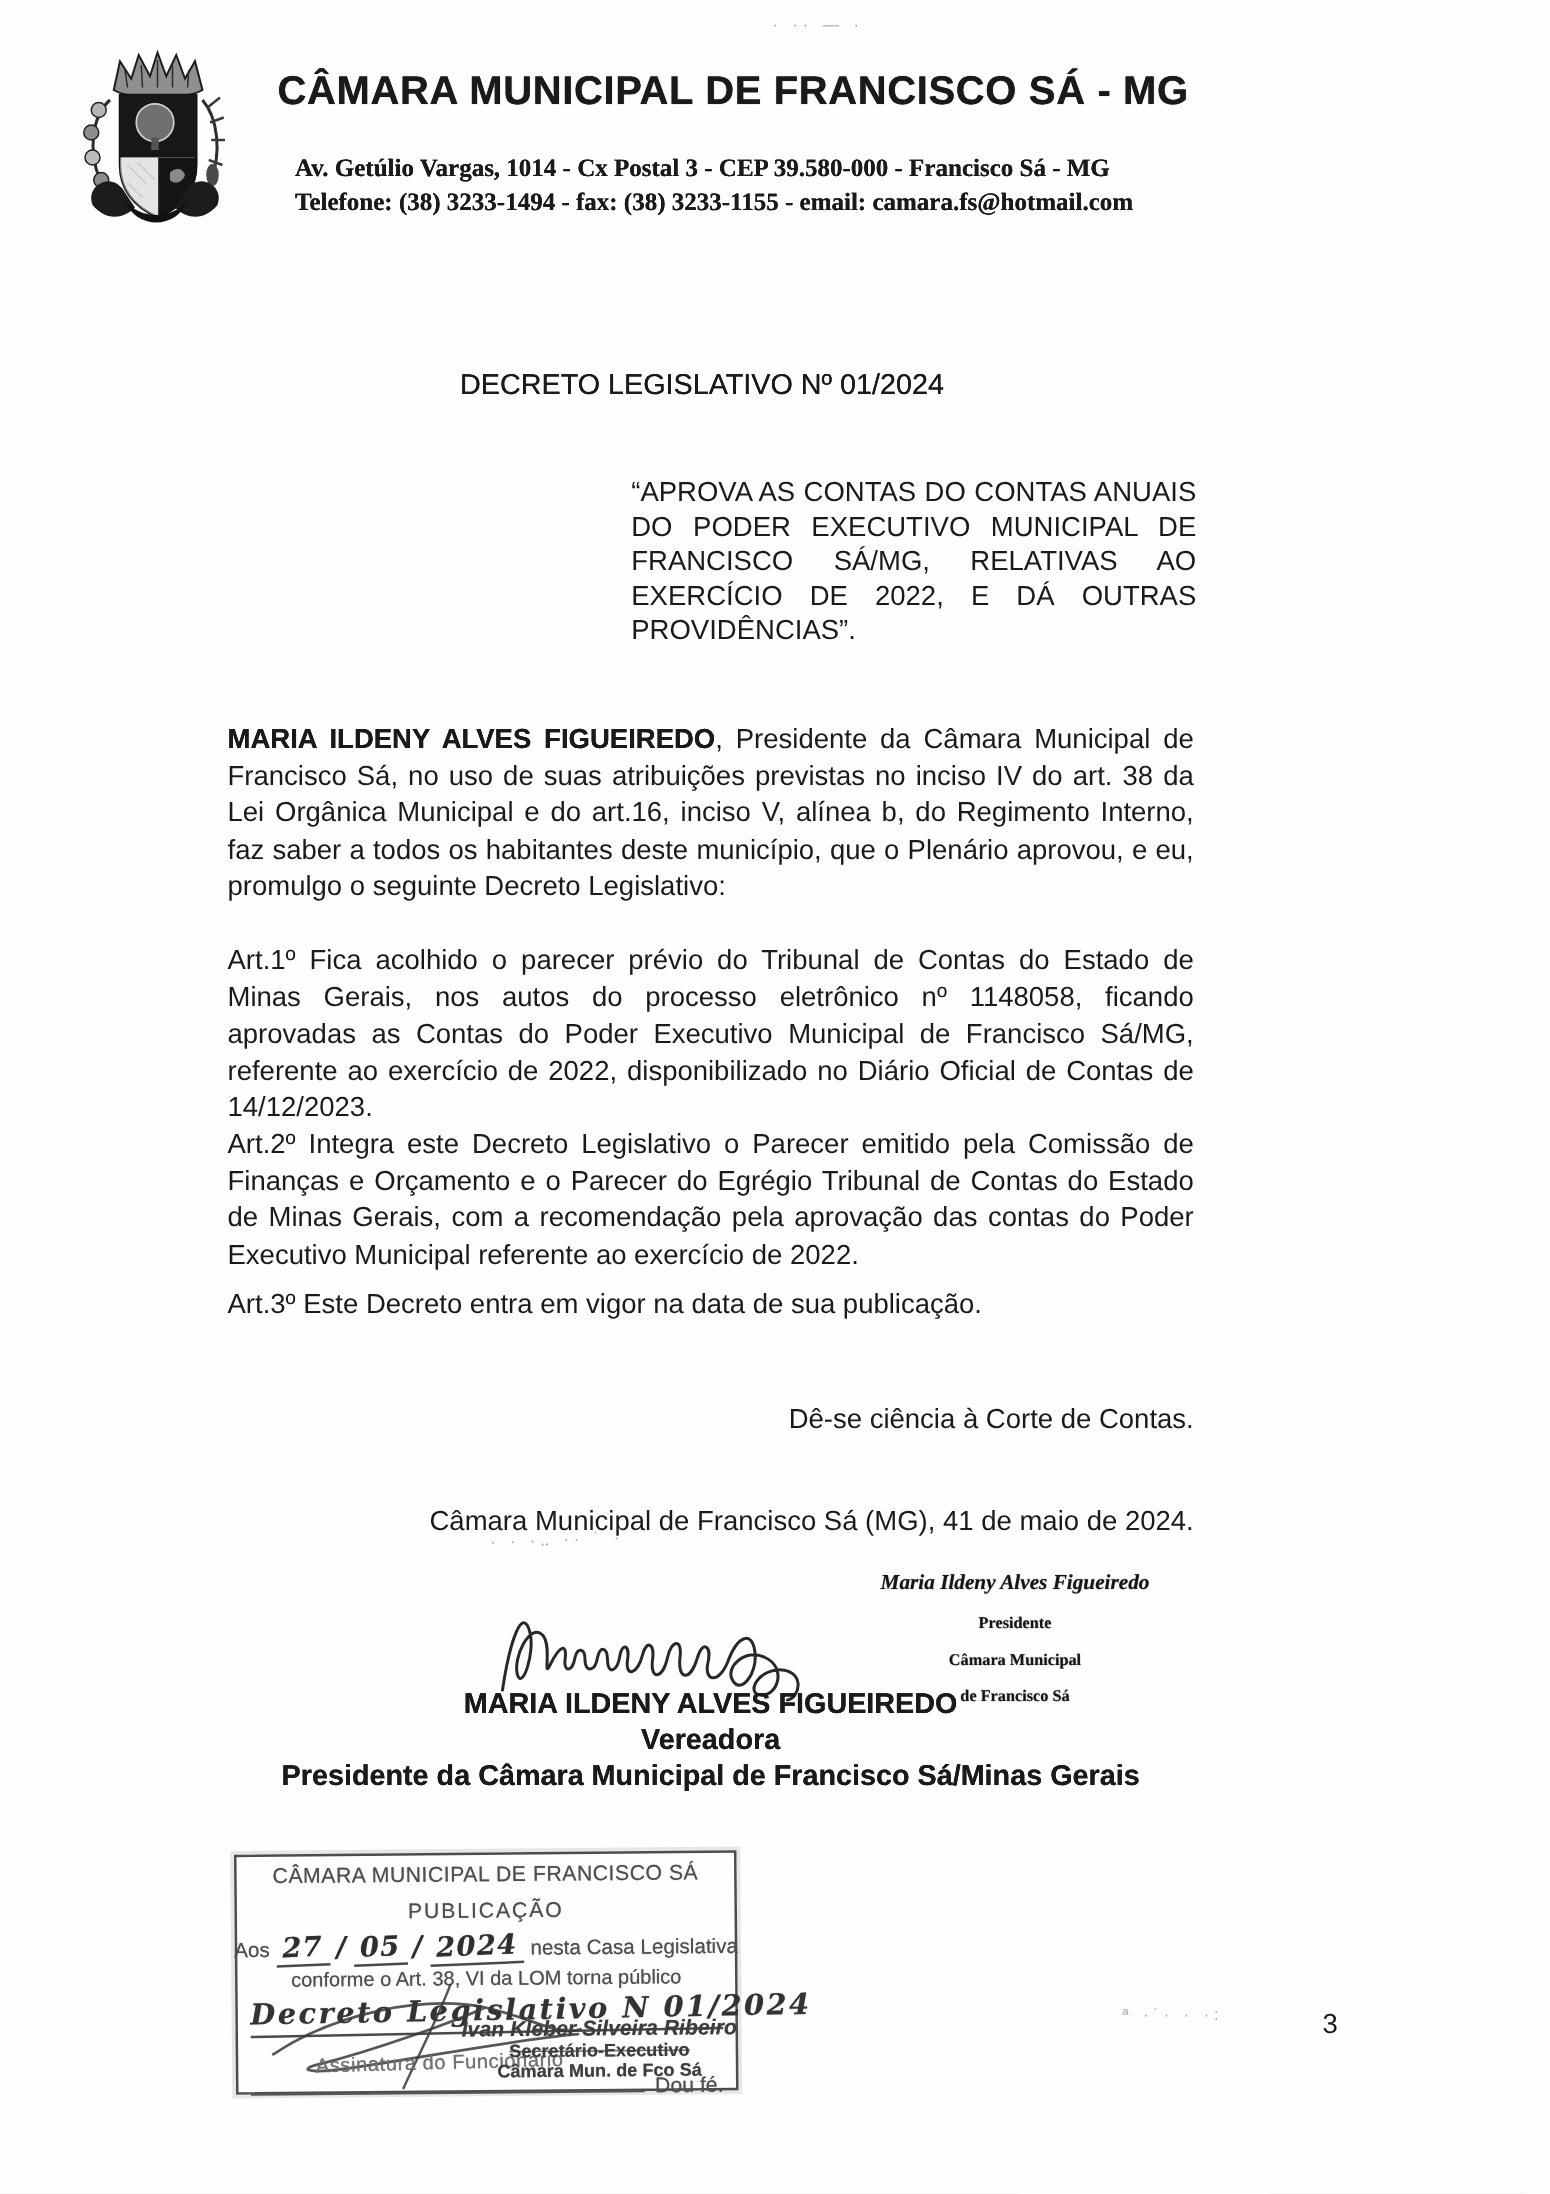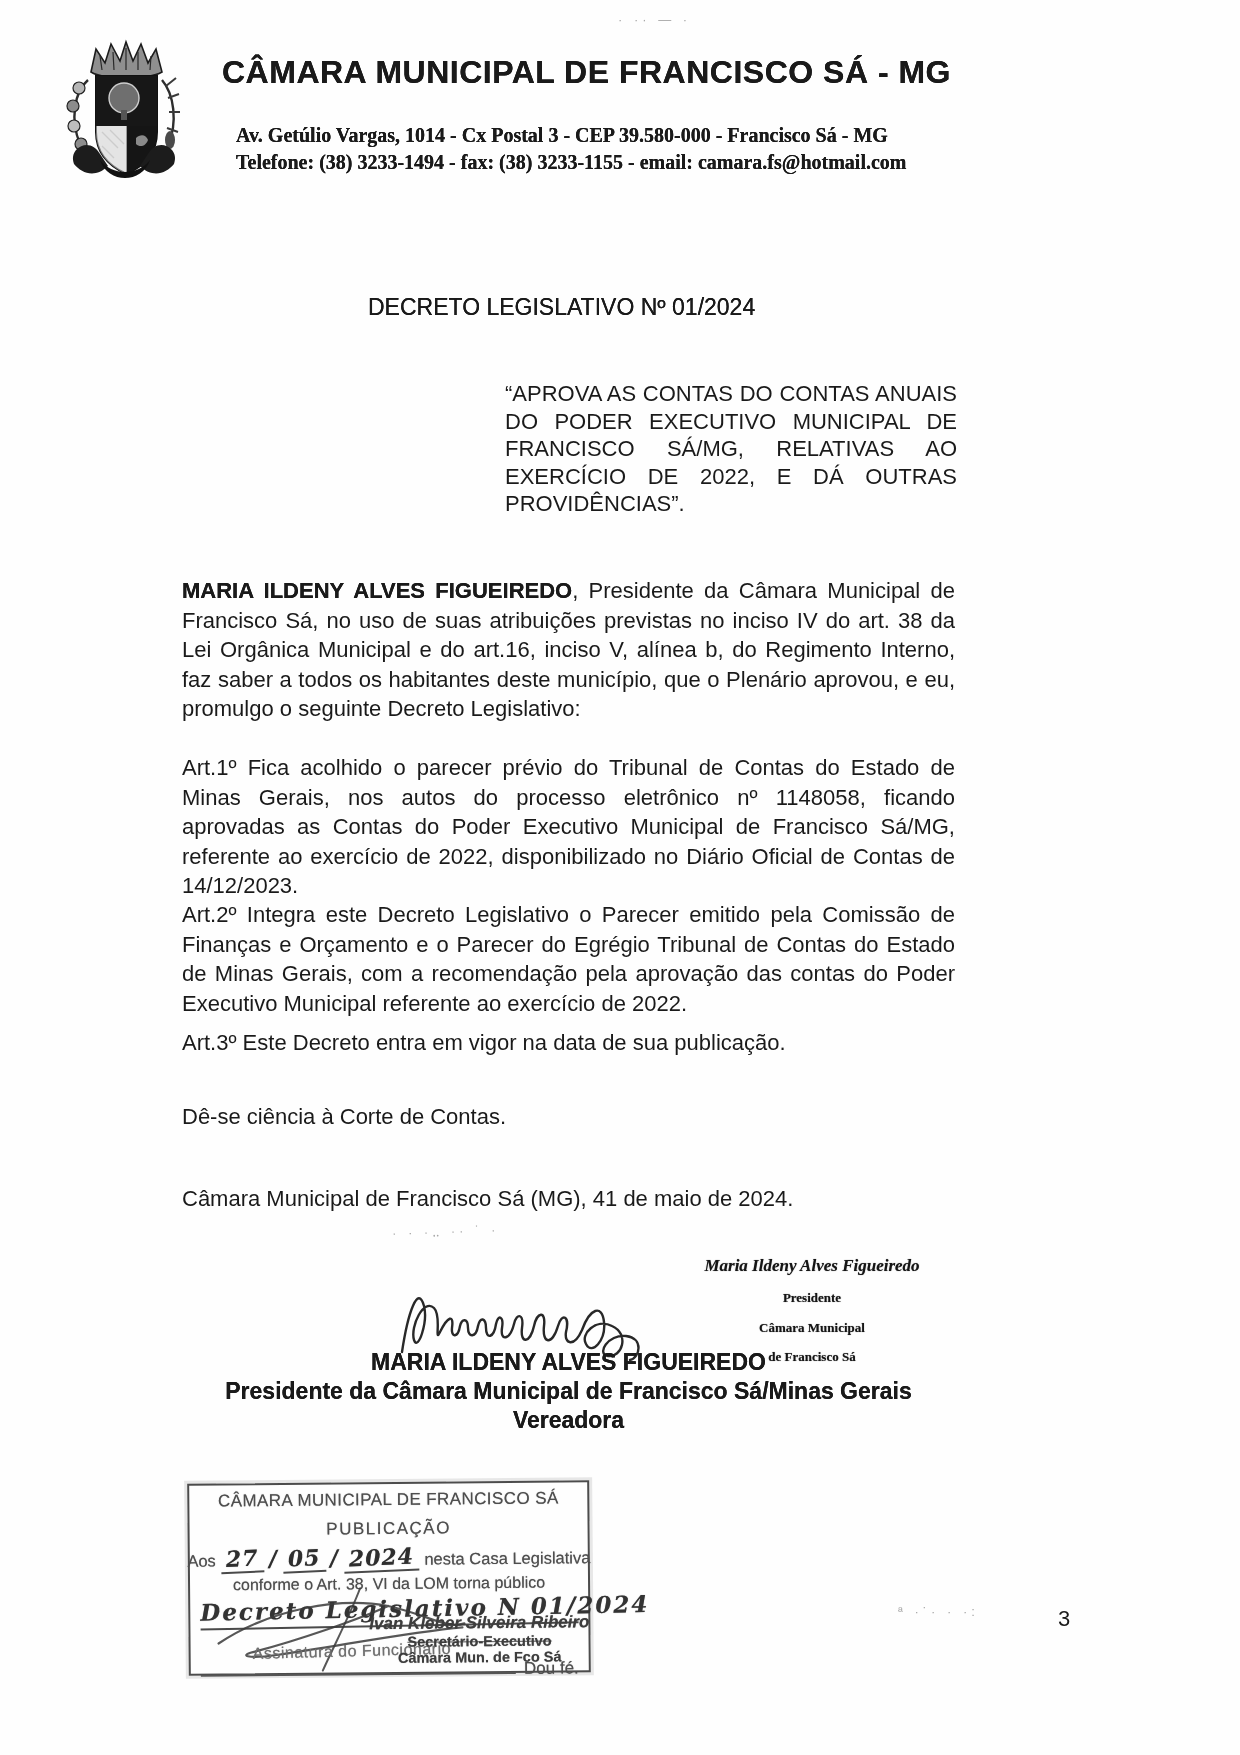--- a/index.html
+++ b/index.html
@@ -26,21 +26,21 @@
     position:absolute; left:368px; top:294px; width:440px;
     font-size:23px; font-weight:normal; white-space:nowrap;
     text-shadow:0 0 .5px #000;
   }
   .epigraph{
     position:absolute; left:505px; top:380px; width:452px;
     font-size:22px; line-height:27.6px; text-align:justify;
   }
   .block{position:absolute; left:182px; width:773px; font-size:22px; line-height:29.6px; margin:0;}
   .just{text-align:justify;}
-  .center{text-align:left;}
+  .center{text-align:right;margin-top:18px;}
   .b{font-weight:bold; text-shadow:0 0 .5px #000;}
   
   .pres-stamp{
     position:absolute; left:698px; top:1256px; width:228px; text-align:center;
     font-family:"Liberation Serif", serif; color:#151515;
     text-shadow:0 0 1px rgba(0,0,0,.55);
   }
   .ps-name{font-size:17px; font-weight:bold; font-style:italic; white-space:nowrap; margin:0;}
   .ps-sub{font-size:13px; font-weight:bold; line-height:15.5px; margin:14px 0 0 0;}
   .sig-main{position:absolute; left:392px; top:1276px; width:272px; height:94px;}
@@ -157,22 +157,22 @@
   </div>
 
   <div class="sig-main">
     <svg viewBox="0 0 272 94" width="272" height="94">
       <path d="M10,76 C16,36 26,8 32,30 C36,46 26,76 22,64 C18,50 32,22 42,32 C50,40 42,68 48,56 C56,40 62,38 60,52 C59,62 66,62 68,50 C70,42 76,42 76,52 C76,62 84,62 86,50 C88,40 94,42 94,52 C94,64 102,62 104,48 C106,38 112,40 110,52 C108,66 118,64 122,48 C125,36 132,38 130,52 C128,68 138,68 142,50 C145,36 154,34 152,50 C150,68 160,70 166,50 C170,36 178,40 174,56 C172,68 182,72 190,54 C198,32 210,28 212,46 C214,64 200,80 194,68 C188,58 204,42 220,50 C238,58 230,82 216,80 C204,78 216,58 234,60 C252,62 248,82 238,84" fill="none" stroke="#161616" stroke-width="2.4" stroke-linecap="round" opacity=".92"></path>
     </svg>
   </div>
 
   <div class="signer">
     <p>MARIA ILDENY ALVES FIGUEIREDO</p>
+    <p>Vereadora</p>
     <p>Presidente da Câmara Municipal de Francisco Sá/Minas Gerais</p>
-    <p>Vereadora</p>
   </div>
 
   <div class="pub-stamp">
     <div class="st-line1">CÂMARA MUNICIPAL DE FRANCISCO SÁ</div>
     <div class="st-line2">PUBLICAÇÃO</div>
     <div class="st-line3">
       <span>Aos</span>
       <span class="hw hw-u">27</span>
       <span class="hw">/</span>
       <span class="hw hw-u">05</span>

